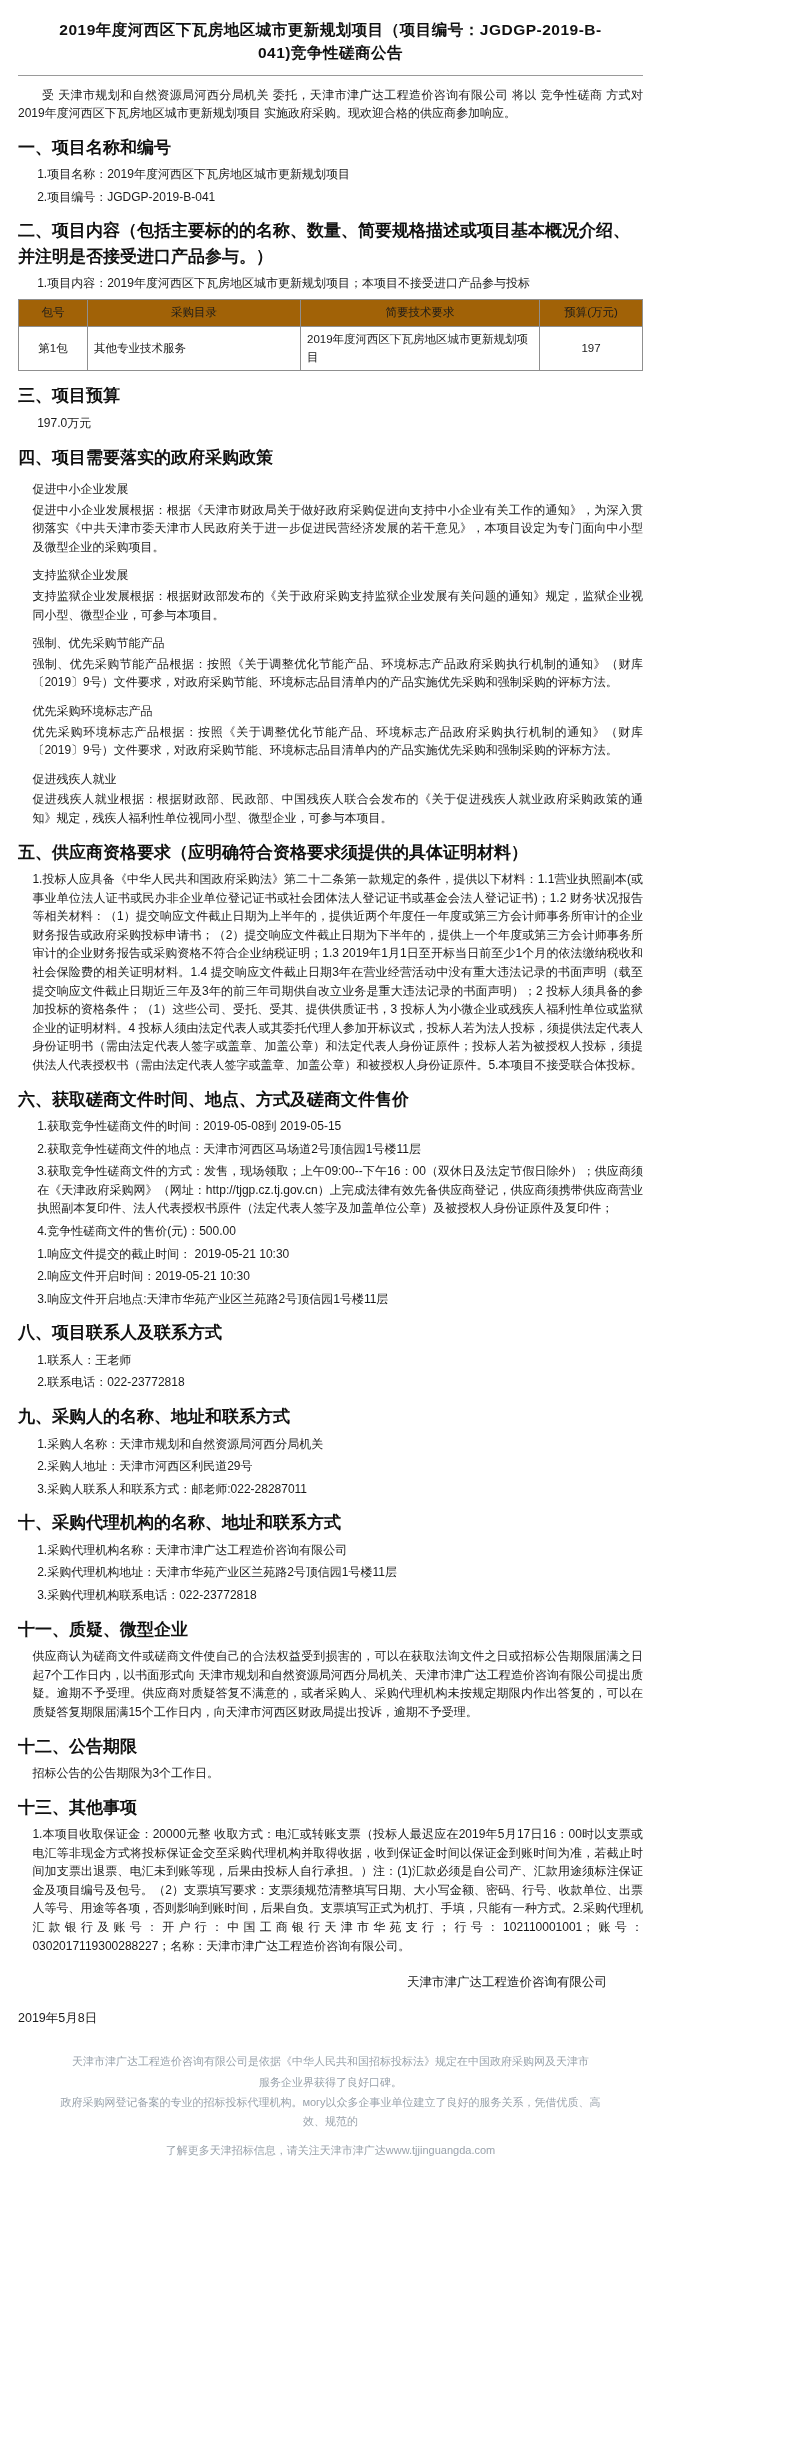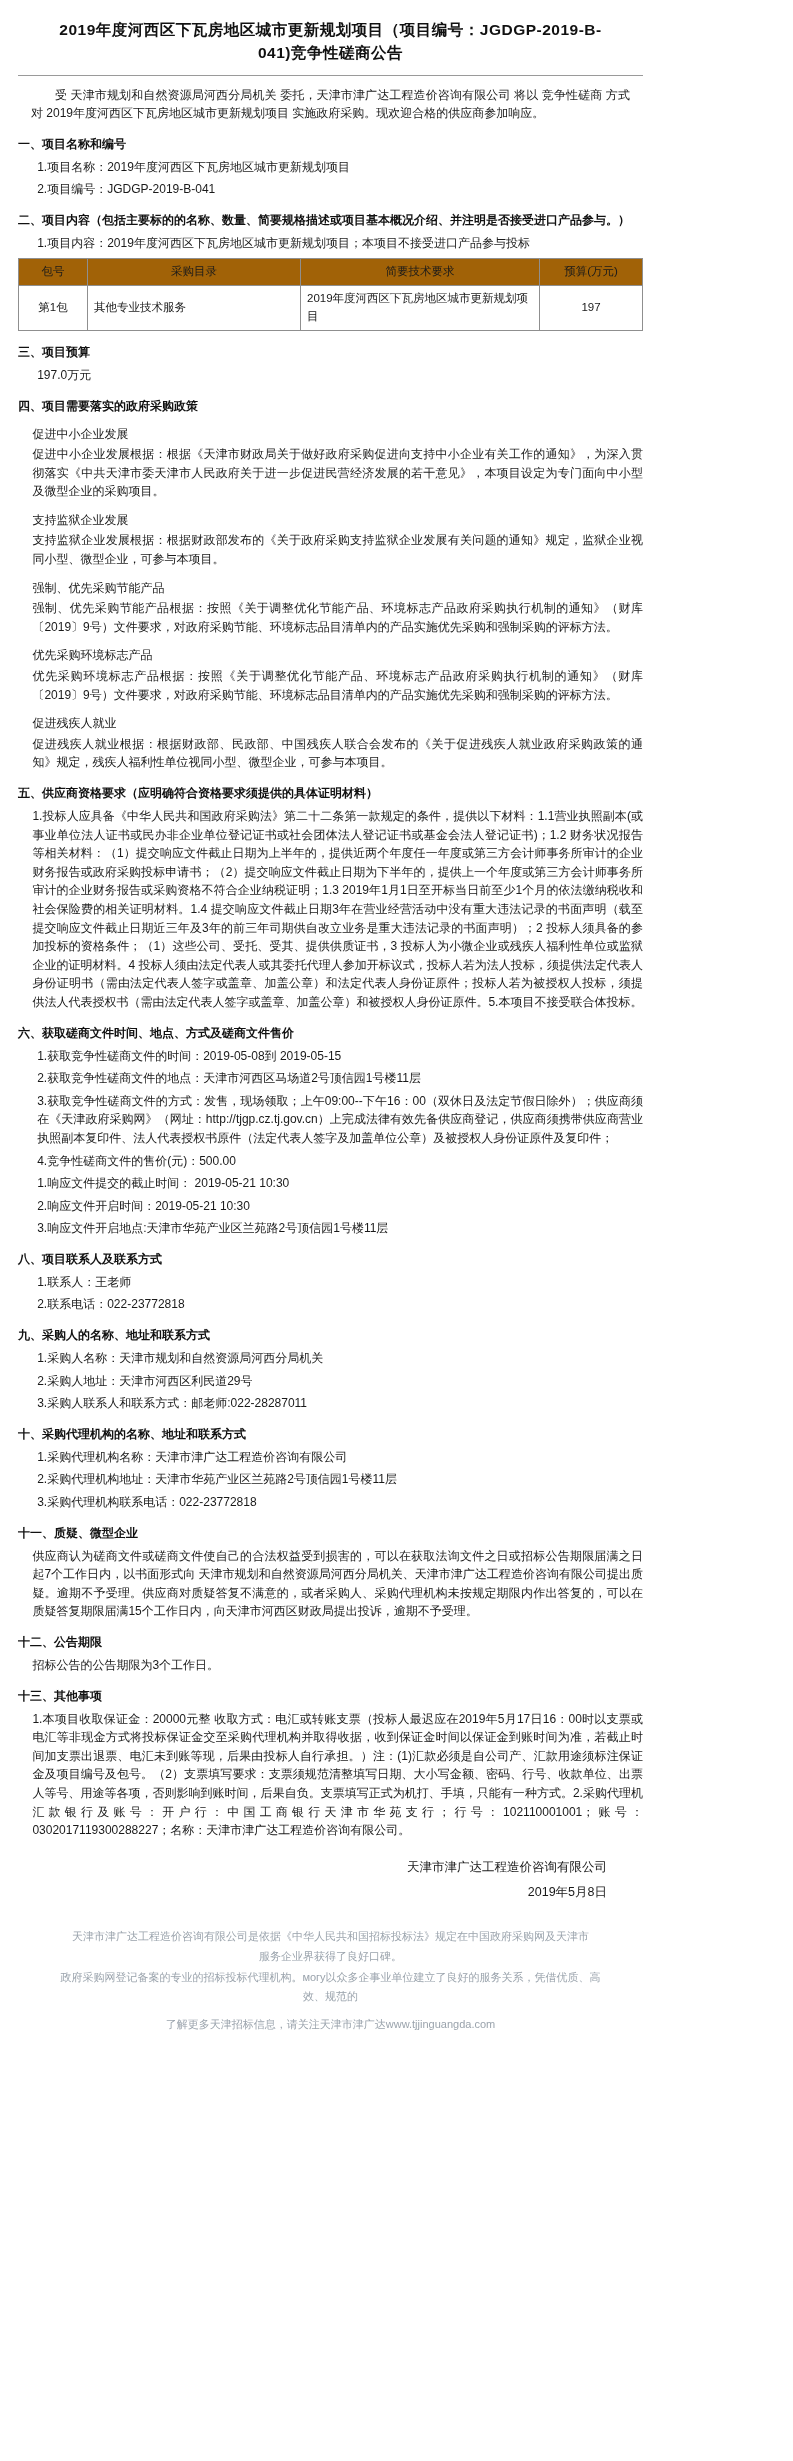--- a/index.html
+++ b/index.html
@@ -14,23 +14,23 @@
   .doc-title{
     text-align:center;
     font-weight:bold;
     font-size:15.5px;
     line-height:1.5;
     letter-spacing:0.5px;
     margin:8px 30px 10px 30px;
     color:#111;
   }
   .hr-title{border:0;border-top:1px solid #9a9a9a;margin:6px 0 10px 0;}
-  .p{margin:6px 13px;text-align:justify;text-justify:inter-ideograph;}
+  .p{margin:6px 0;text-align:justify;text-justify:inter-ideograph;}
   .indent{text-indent:2em;}
-  .h2{font-weight:bold;font-size:12px;margin:12px 0 5px 0;color:#111;line-height:1.5;}
+  .h2{font-weight:bold;font-size:17px;margin:12px 0 5px 0;color:#111;line-height:1.5;}
   .sub{margin:4px 0 4px 1.6em;}
   .blk-title{margin:10px 0 2px 1.2em;}
   .blk-body{margin:2px 0 8px 1.2em;text-align:justify;}
   table.tbl{
     border-collapse:collapse;
     width:100%;
     margin:6px 0 8px 0;
     font-size:11.5px;
   }
   table.tbl th, table.tbl td{
@@ -39,21 +39,21 @@
     text-align:center;
     color:#1a1a1a;
   }
   table.tbl th{font-weight:normal;background:#a16207;}
   table.tbl td.left{text-align:left;}
   .col-a{width:56px;}
   .col-b{width:200px;}
   .col-d{width:90px;}
   .para-just{text-align:justify;}
   .sign{margin-top:18px;text-align:right;padding-right:36px;font-size:12.5px;}
-  .date{margin-top:6px;text-align:right;padding-right:36px;font-size:12.5px;}
+  .date{margin-top:16px;padding-right:36px;font-size:12.5px;}
   .footer{
     margin-top:14px;
     border-top:0px;
     color:#9aa3ac;
     font-size:11px;
     line-height:1.7;
     text-align:center;
     padding:10px 40px 4px 40px;
   }
   .footer .l2{margin-top:2px;}

